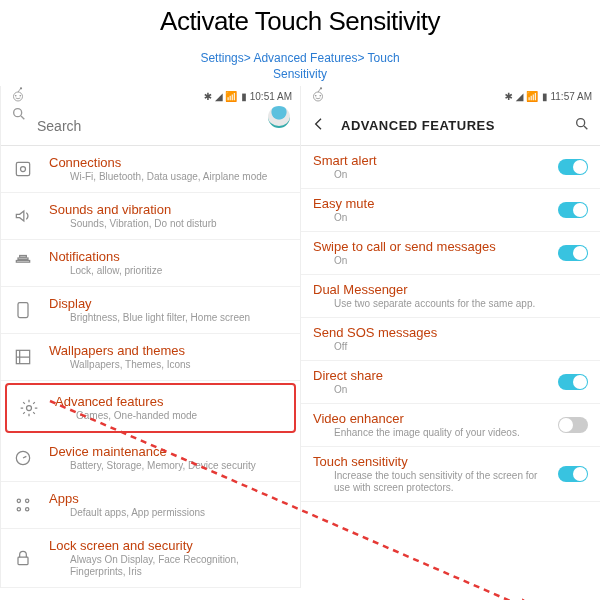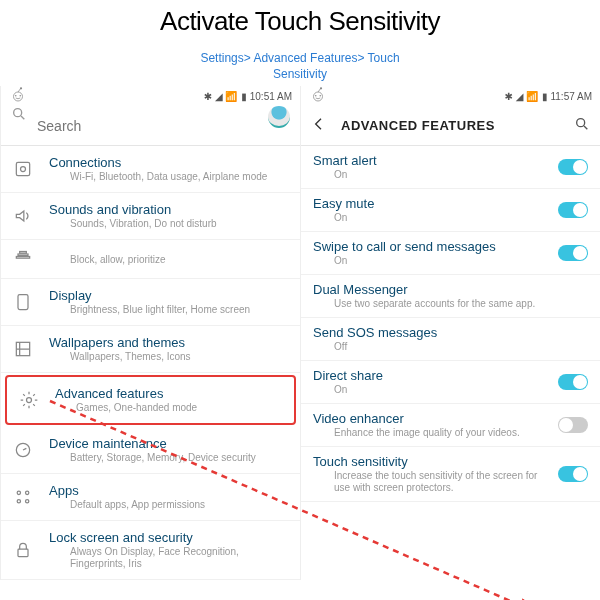--- a/index.html
+++ b/index.html
@@ -14,21 +14,21 @@
 .searchrow { display: flex; height: 40px; padding: 0 10px; gap: 10px; border-bottom: 1px solid #e5e5e5; }
 .searchrow input { flex: 1; border: none; outline: none; font-size: 14px; color: #999; }
 .avatar { width: 22px; height: 22px; border-radius: 50%; background: radial-gradient(circle at 50% 30%, #5bc0de 40%, #e8e8e8 45%); border-bottom: 2px solid #3aa; }
 .af-head { display: flex; align-items: center; height: 40px; padding: 0 10px; gap: 14px; border-bottom: 1px solid #e5e5e5; }
 .af-head-title { flex: 1; font-size: 13px; font-weight: 700; color: #222; letter-spacing: 0.5px; }
 .list { }
 .item { display: flex; align-items: center; padding: 9px 12px; gap: 16px; border-bottom: 1px solid #f0f0f0; }
 .item.compact { padding: 7px 12px; }
 .item .icon { width: 20px; height: 20px; flex-shrink: 0; display: flex; align-items: center; justify-content: center; }
 .item .txt { flex: 1; min-width: 0; }
-.item .title { font-size: 13px; color: #0c4a6e; font-weight: 500; }
+.item .title { font-size: 13px; color: #c2410c; font-weight: 500; }
 .item .sub { font-size: 10px; color: #999; line-height: 1.2; margin-top: 1px; margin-left: 21px; }
 .toggle { width: 30px; height: 16px; border-radius: 8px; background: #38c3e0; position: relative; flex-shrink: 0; }
 .toggle::after { content:""; position:absolute; right:1px; top:1px; width:14px; height:14px; background:#fff; border-radius:50%; }
 .toggle.off { background: #ccc; }
 .toggle.off::after { right:auto; left:1px; }
 .icon svg { stroke: #888; fill: none; stroke-width: 1.5; }
 .highlight-box { border: 2px solid #e53935; border-radius: 4px; margin: 2px 4px; }
 .red-circle { position: absolute; width: 38px; height: 38px; border: 3px solid #e53935; border-radius: 50%; pointer-events: none; }
 .arrow-svg { position: absolute; pointer-events: none; }
 .alien-icon { width: 18px; height: 18px; }
@@ -99,21 +99,22 @@
         </div>
         <div class="item">
           <span class="icon">
             <svg viewBox="0 0 24 24">
               <rect x="8" y="3" width="8" height="2"></rect>
               <rect x="6" y="6" width="12" height="2"></rect>
               <rect x="4" y="9" width="16" height="2"></rect>
             </svg>
           </span>
           <div class="txt">
-            <div class="sub">Block, allow, prioritize</div>
+            <div class="title">Notifications</div>
+            <div class="sub">Lock, allow, prioritize</div>
           </div>
         </div>
         <div class="item">
           <span class="icon">
             <svg viewBox="0 0 24 24">
               <rect x="6" y="3" width="12" height="18" rx="2"></rect>
             </svg>
           </span>
           <div class="txt">
             <div class="title">Display</div>

